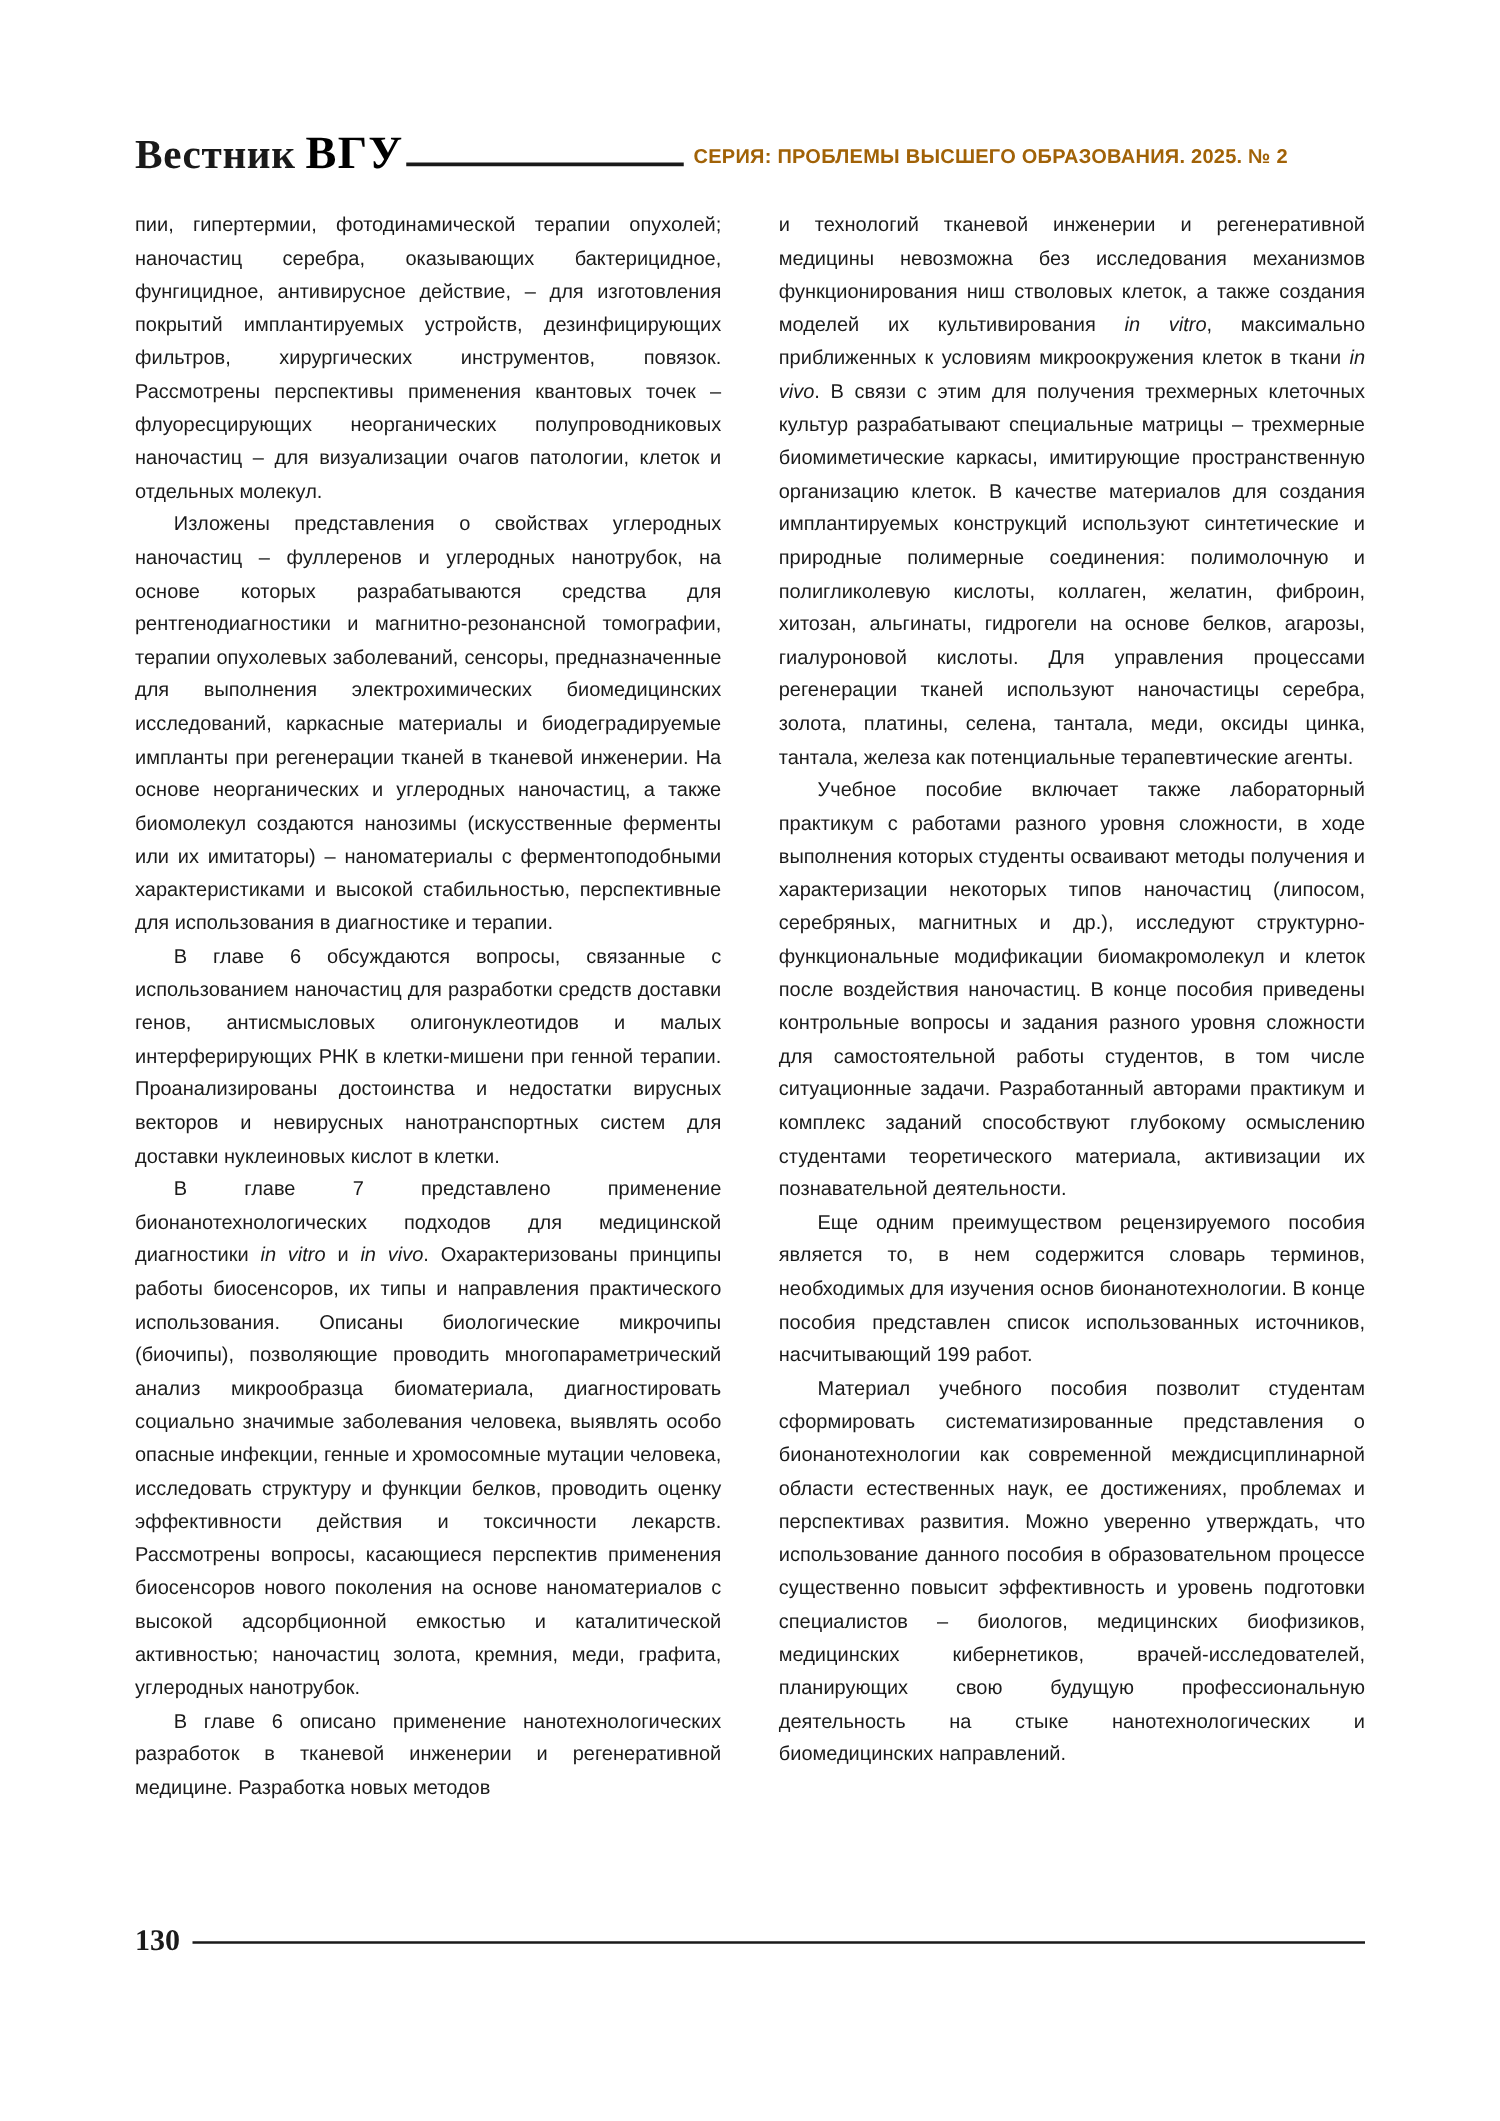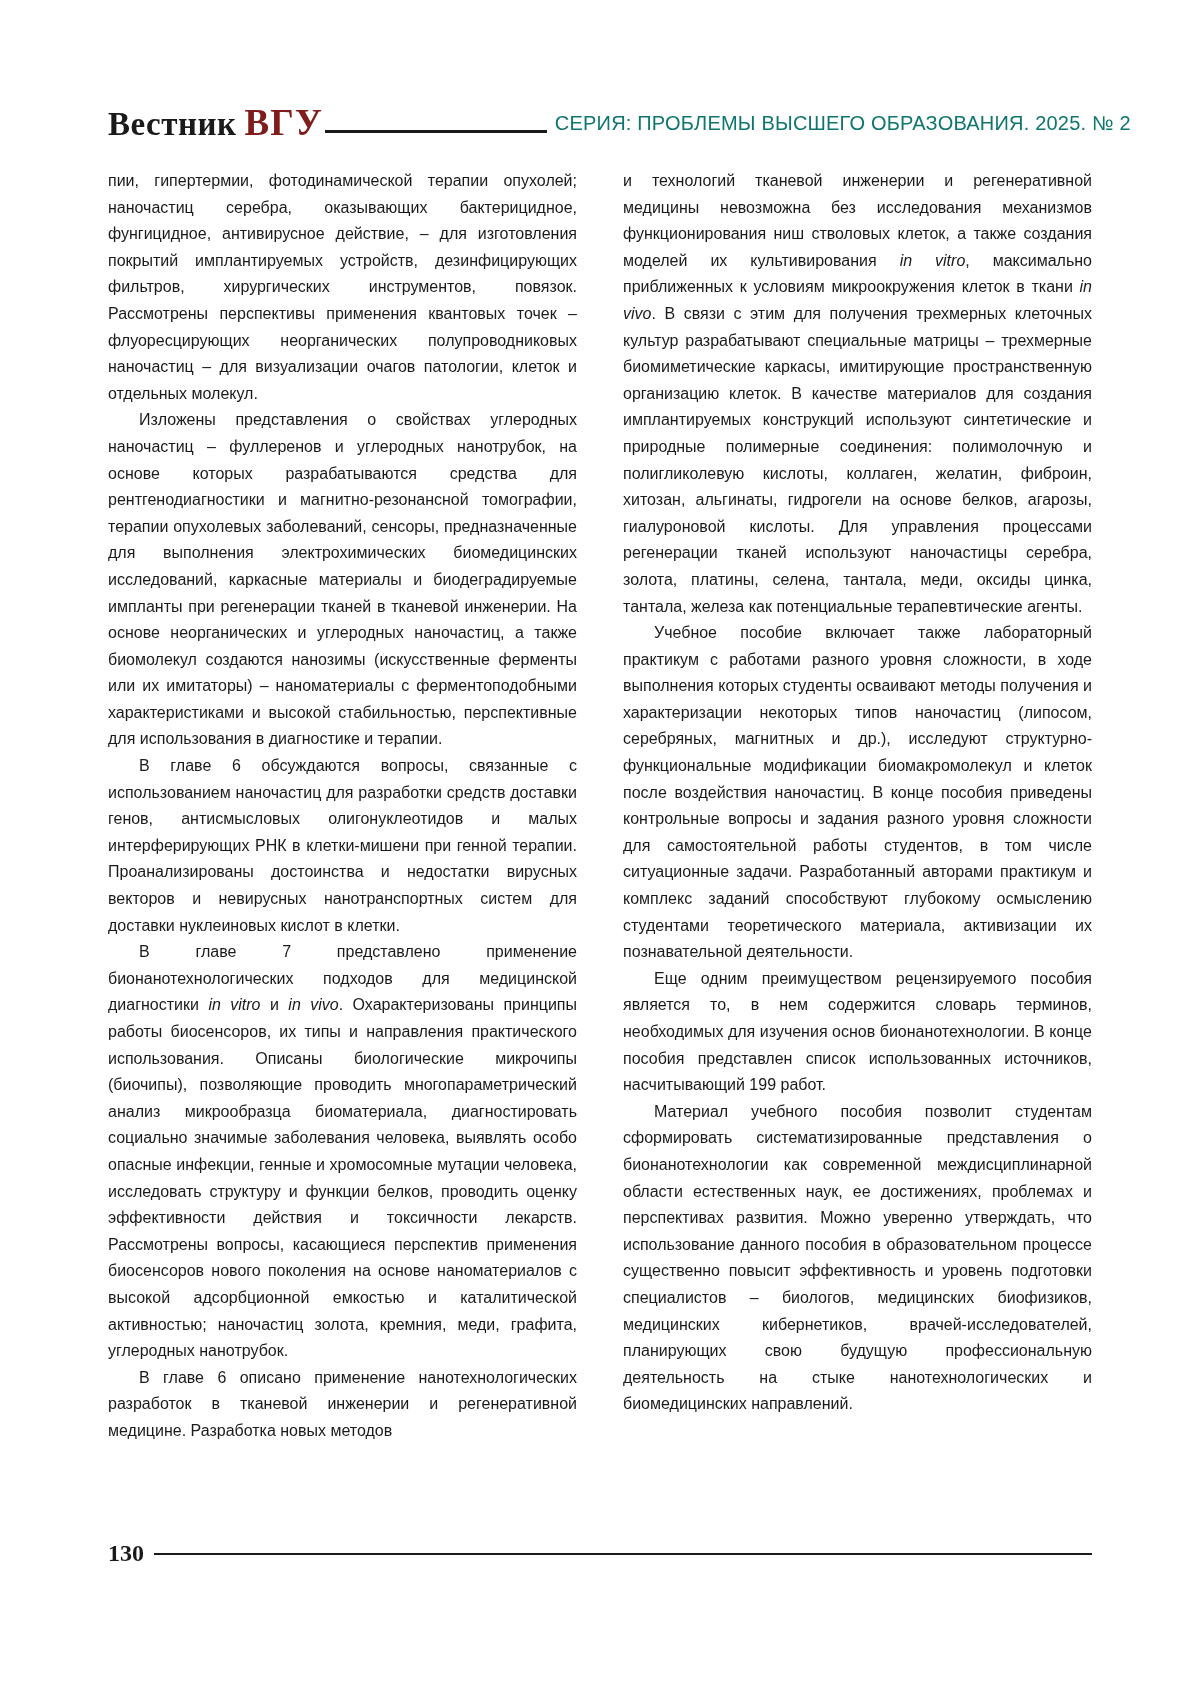--- a/index.html
+++ b/index.html
@@ -37,36 +37,36 @@
   }
   .masthead .word1 {
     font-size: 33px;
     font-weight: bold;
     color: #1a1a1a;
     letter-spacing: 0.5px;
   }
   .masthead .word2 {
     font-size: 37px;
     font-weight: bold;
-    color: #7f1d1d;
+    color: #000000;
     letter-spacing: 1px;
     margin-left: 8px;
   }
   .header-rule {
     flex: 0 0 auto;
     width: 222px;
     height: 0;
     border-top: 3px solid #1a1a1a;
     margin: 0 0 11px 2px;
   }
   .header-series {
-    font-size: 20px;
-    font-weight: normal;
+    font-size: 16px;
+    font-weight: bold;
     letter-spacing: 0.2px;
-    color: #0f766e;
+    color: #a16207;
     margin: 0 0 9px 8px;
     white-space: nowrap;
   }
 
   
   .columns {
     position: absolute;
     left: 108px;
     top: 168px;
     width: 984px;

